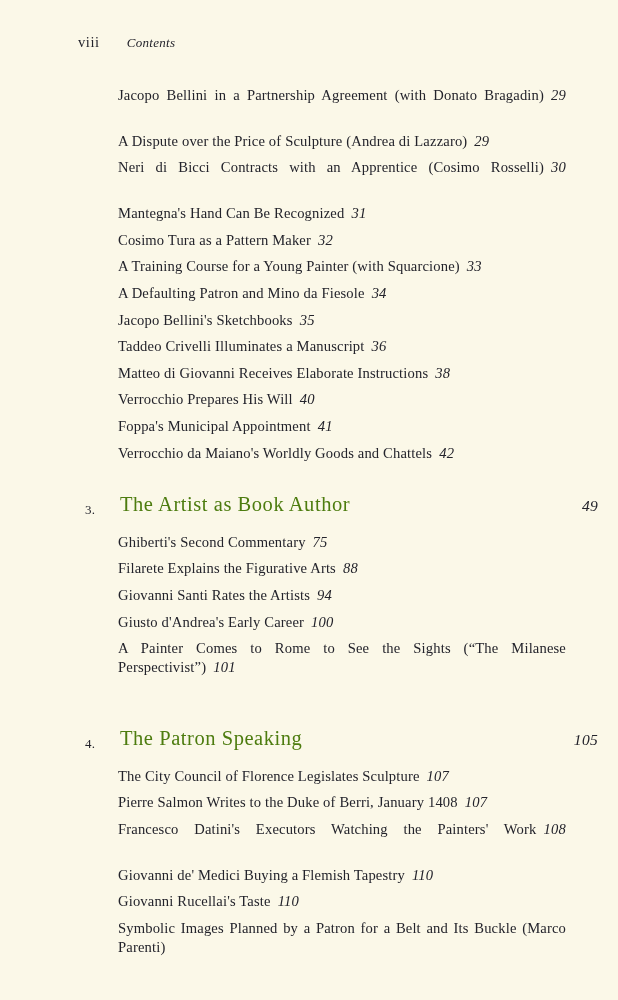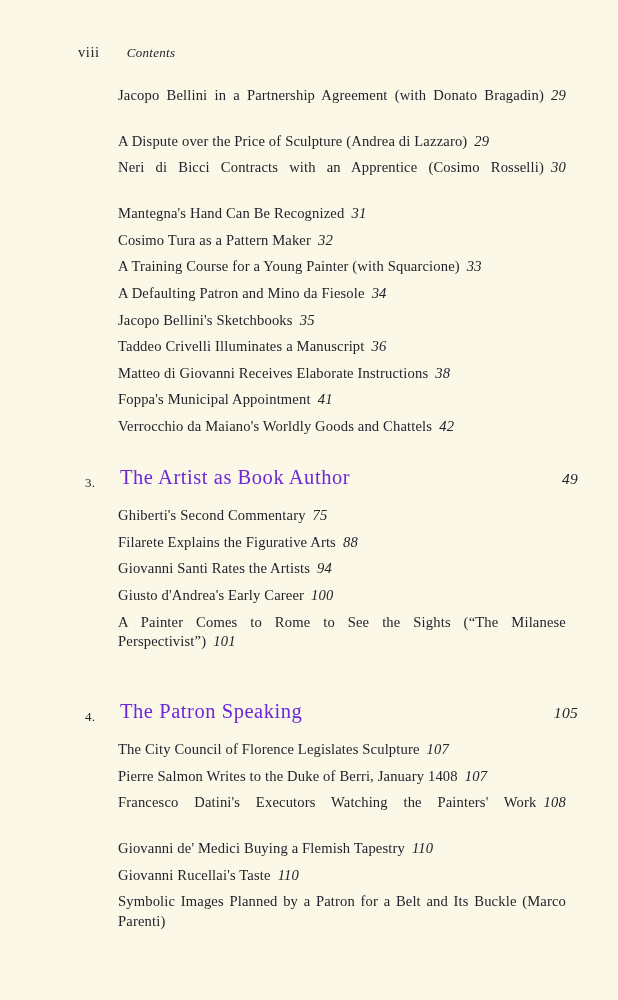--- a/index.html
+++ b/index.html
@@ -20,21 +20,21 @@
     position: relative;
     width: 618px;
     height: 1000px;
     box-sizing: border-box;
   }
 
   
   .running-head {
     position: absolute;
     left: 78px;
-    top: 44px;
+    top: 34px;
     display: flex;
     align-items: baseline;
     white-space: nowrap;
     justify-content: flex-end;
   }
   .folio {
     font-size: 14.5px;
     letter-spacing: 0.6px;
     color: #23232b;
   }
@@ -99,25 +99,25 @@
     font-size: 13px;
     letter-spacing: 0.3px;
     color: #23232b;
   }
   .chapter .title {
     position: absolute;
     left: 120px;
     top: 0;
     font-size: 20.5px;
     letter-spacing: 0.55px;
-    color: #6d28d9;
+    color: #4d7c0f;
   }
   .chapter .pg {
     position: absolute;
-    right: 40px;
+    right: 20px;
     top: 4px;
     font-style: italic;
     font-size: 15.5px;
     letter-spacing: 0.3px;
     color: #23232b;
     text-align: right;
   }
 </style>
 </head>
 <body>
@@ -133,20 +133,21 @@
       <div class="entry wrap"><span>Jacopo Bellini in a Partnership Agreement (with Donato Bragadin)</span><span class="pg">29</span></div>
       <div class="entry"><span>A Dispute over the Price of Sculpture (Andrea di Lazzaro)</span><span class="pg">29</span></div>
       <div class="entry wrap"><span>Neri di Bicci Contracts with an Apprentice (Cosimo Rosselli)</span><span class="pg">30</span></div>
       <div class="entry"><span>Mantegna's Hand Can Be Recognized</span><span class="pg">31</span></div>
       <div class="entry"><span>Cosimo Tura as a Pattern Maker</span><span class="pg">32</span></div>
       <div class="entry"><span>A Training Course for a Young Painter (with Squarcione)</span><span class="pg">33</span></div>
       <div class="entry"><span>A Defaulting Patron and Mino da Fiesole</span><span class="pg">34</span></div>
       <div class="entry"><span>Jacopo Bellini's Sketchbooks</span><span class="pg">35</span></div>
       <div class="entry"><span>Taddeo Crivelli Illuminates a Manuscript</span><span class="pg">36</span></div>
       <div class="entry"><span>Matteo di Giovanni Receives Elaborate Instructions</span><span class="pg">38</span></div>
+      <div class="entry"><span>Verrocchio Prepares His Will</span><span class="pg">40</span></div>
       <div class="entry"><span>Foppa's Municipal Appointment</span><span class="pg">41</span></div>
       <div class="entry"><span>Verrocchio da Maiano's Worldly Goods and Chattels</span><span class="pg">42</span></div>
       <div class="chapter">
         <span class="num">3.</span>
         <span class="title">The Artist as Book Author</span>
         <span class="pg">49</span>
       </div>
       <div class="entry"><span>Ghiberti's Second Commentary</span><span class="pg">75</span></div>
       <div class="entry"><span>Filarete Explains the Figurative Arts</span><span class="pg">88</span></div>
       <div class="entry"><span>Giovanni Santi Rates the Artists</span><span class="pg">94</span></div>

